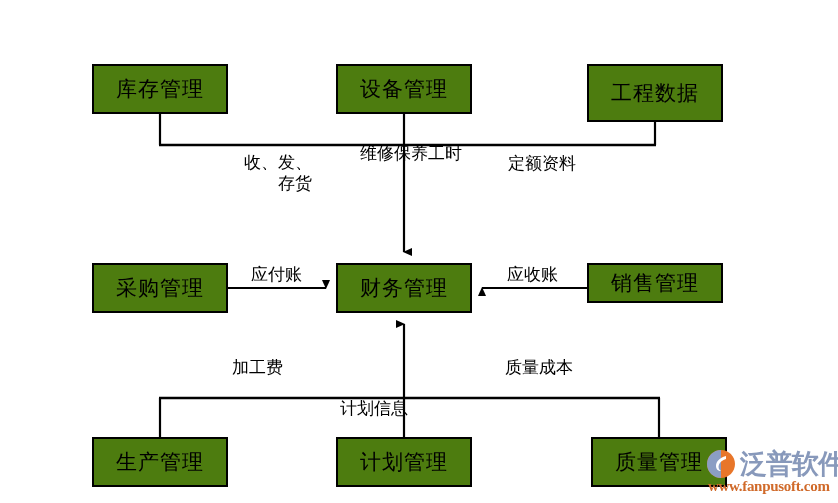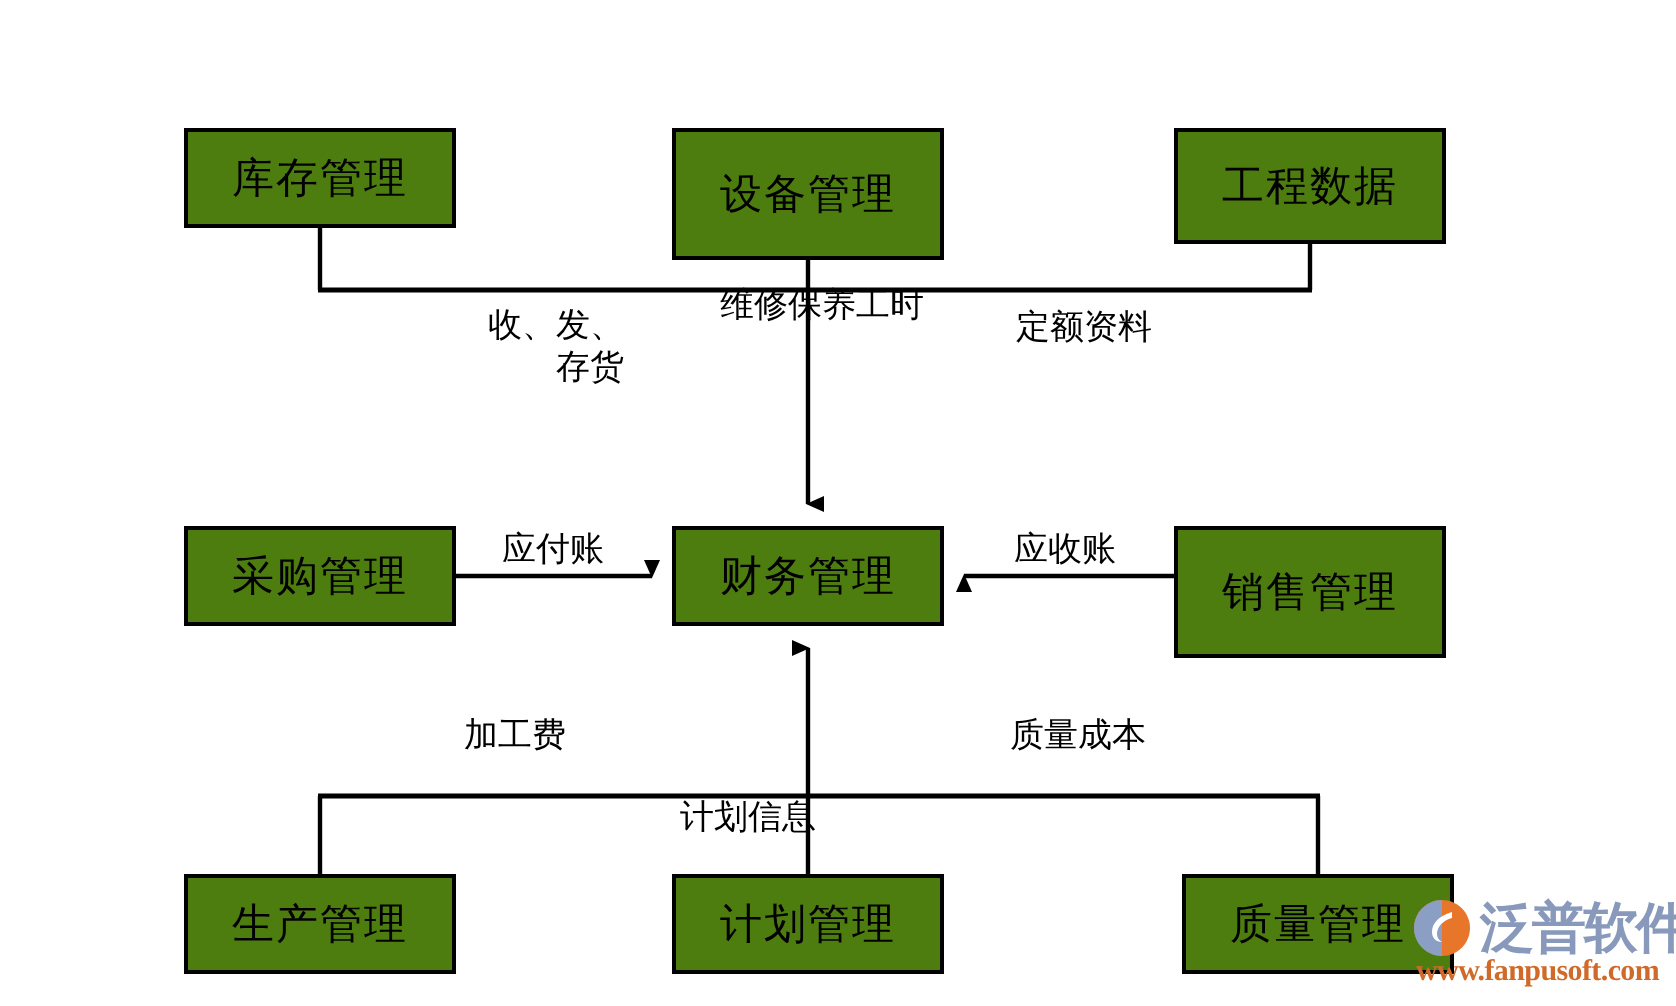--- a/index.html
+++ b/index.html
@@ -141,37 +141,37 @@
     </g>
     <g>
       <path d="M404,437 L404,324" stroke="#000000" stroke-width="2.2" fill="none" marker-end="url(#arrow-up)"></path>
     </g>
   </svg>
 
   <div class="node-box" style="left:92px;  top:64px;  width:136px; height:50px;">
     <span class="node-label">库存管理</span>
   </div>
 
-  <div class="node-box" style="left:336px; top:64px;  width:136px; height:66px;">
+  <div class="node-box" style="left:336px; top:64px;  width:136px; height:50px;">
     <span class="node-label">设备管理</span>
   </div>
 
   <div class="node-box" style="left:587px; top:64px;  width:136px; height:58px;">
     <span class="node-label">工程数据</span>
   </div>
 
   <div class="node-box" style="left:92px;  top:263px; width:136px; height:50px;">
     <span class="node-label">采购管理</span>
   </div>
 
   <div class="node-box" style="left:336px; top:263px; width:136px; height:50px;">
     <span class="node-label">财务管理</span>
   </div>
 
-  <div class="node-box" style="left:587px; top:263px; width:136px; height:66px;">
+  <div class="node-box" style="left:587px; top:263px; width:136px; height:40px;">
     <span class="node-label">销售管理</span>
   </div>
 
   <div class="node-box" style="left:92px;  top:437px; width:136px; height:50px;">
     <span class="node-label">生产管理</span>
   </div>
 
   <div class="node-box" style="left:336px; top:437px; width:136px; height:50px;">
     <span class="node-label">计划管理</span>
   </div>

